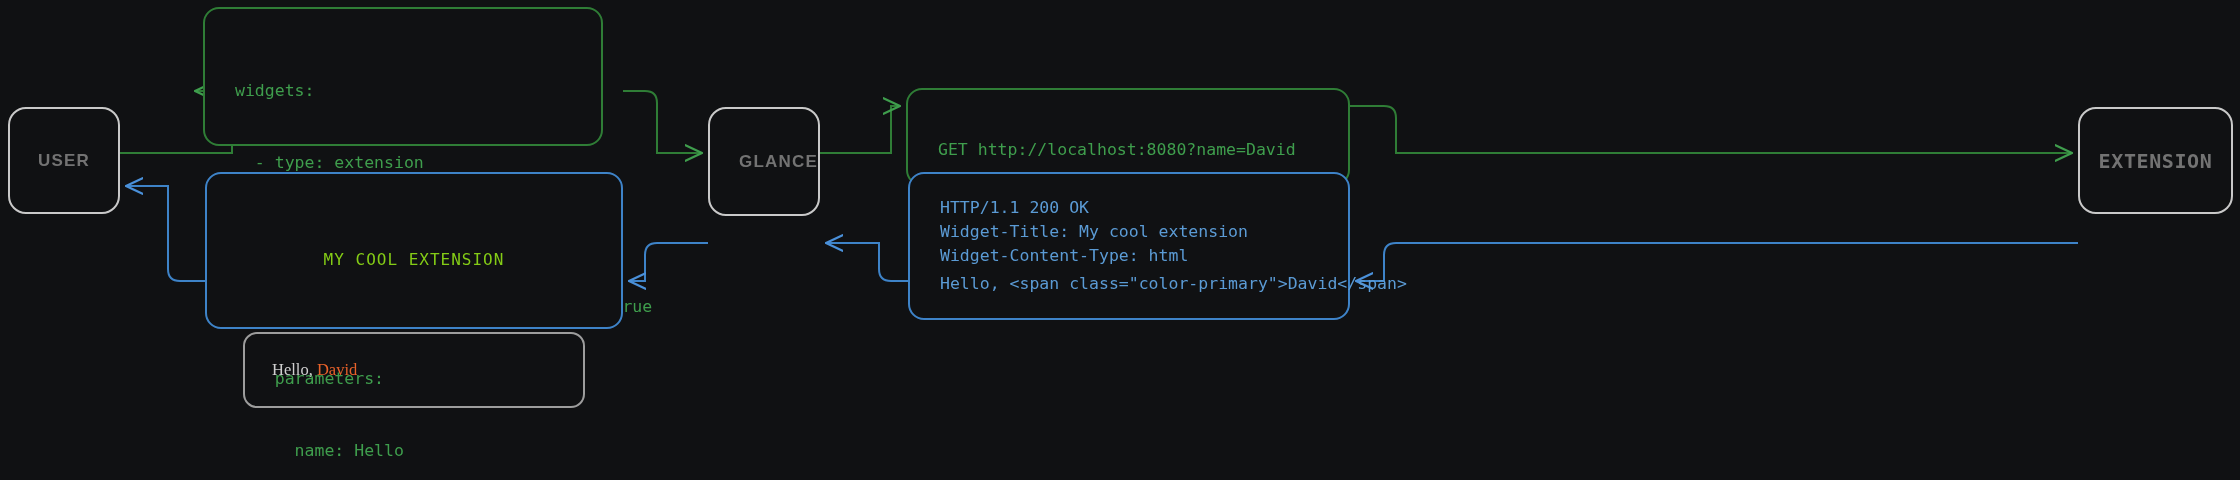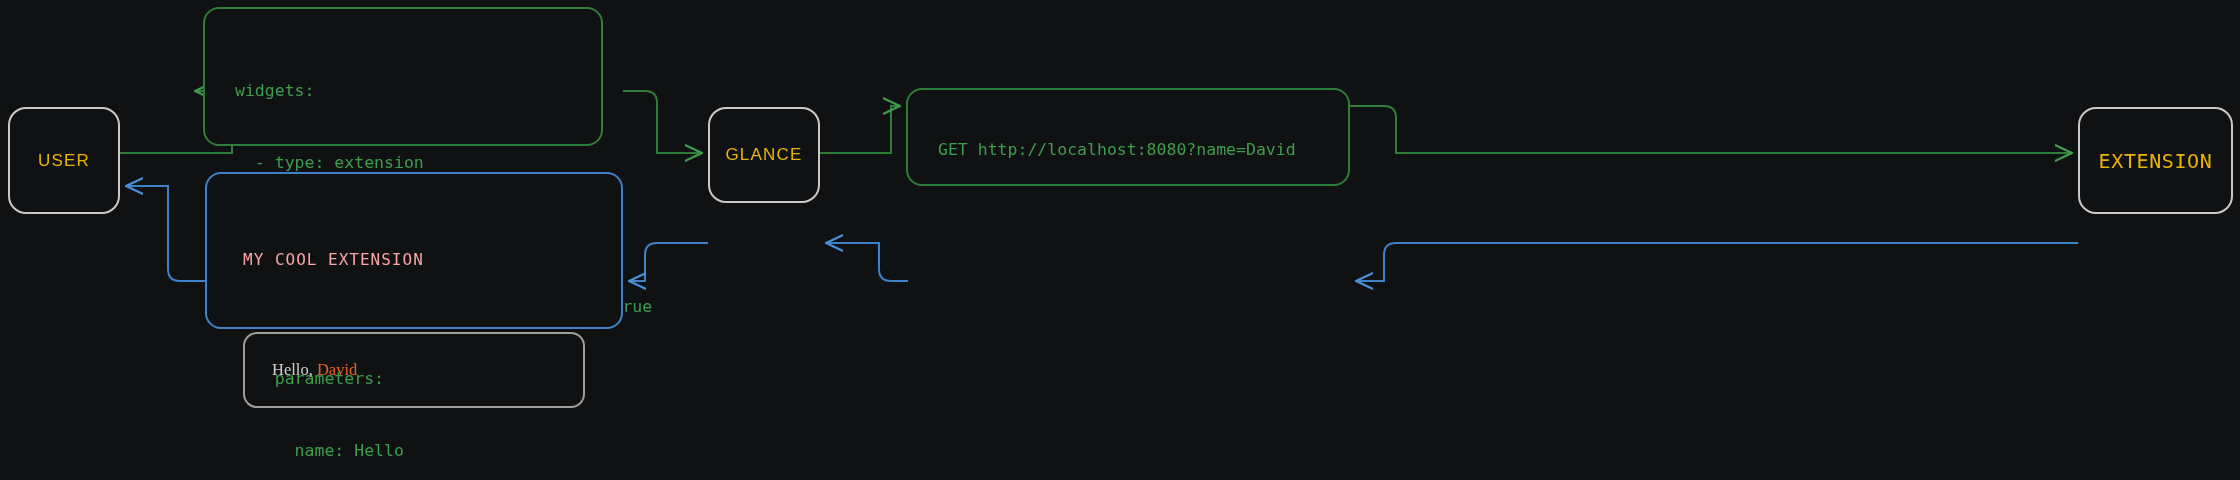--- a/index.html
+++ b/index.html
@@ -38,30 +38,31 @@
     display: flex;
     align-items: center;
     justify-content: center;
     color: #d2d2d2;
     letter-spacing: 0.5px;
   }
   .node .node-label {
     font-family: "Liberation Sans", sans-serif;
     font-size: 17px;
     letter-spacing: 1.2px;
-    color: #eab308;
+    color: #737373;
+    font-weight: bold;
   }
   .node.mono .node-label {
     font-family: "DejaVu Sans Mono", monospace;
     font-size: 20px;
     letter-spacing: 0.6px;
   }
 
   #node-user      { left: 8px;    top: 107px; width: 112px; height: 107px; }
-  #node-glance    { left: 708px;  top: 107px; width: 112px; height: 96px; }
+  #node-glance    { left: 708px;  top: 107px; width: 112px; height: 109px; justify-content: flex-end; }
   #node-extension { left: 2078px; top: 107px; width: 155px; height: 107px; }
 
   
   .panel {
     position: absolute;
     box-sizing: border-box;
     border-radius: 16px;
     background: #101113;
     padding: 22px 30px;
     font-family: "DejaVu Sans Mono", monospace;
@@ -93,23 +94,24 @@
   .widget-inner {
     position: absolute;
     left: 0; top: 0;
     width: 100%; height: 100%;
     box-sizing: border-box;
     padding: 26px 36px 0 36px;
   }
   .widget-title {
     font-family: "DejaVu Sans Mono", monospace;
     font-size: 16px;
-    color: #fca5a5;
+    color: #84cc16;
     letter-spacing: 1px;
     margin-bottom: 12px;
+    text-align: center;
   }
   .widget-card {
     box-sizing: border-box;
     border: 2px solid #9d9d9d;
     border-radius: 14px;
     height: 76px;
     display: flex;
     align-items: center;
     padding: 0 27px;
     font-family: Liberation Serif, serif;
@@ -171,20 +173,27 @@
     <span class="code-line">    url: http://localhost:8080</span>
     <span class="code-line">    allow-potentially-dangerous-html: true</span>
     <span class="code-line">    parameters:</span>
     <span class="code-line">      name: Hello</span>
   </div>
 
   <div class="panel green" id="panel-get">
     <span class="code-line">GET http://localhost:8080?name=David</span>
   </div>
 
+  <div class="panel blue" id="panel-response">
+    <span class="code-line">HTTP/1.1 200 OK</span>
+    <span class="code-line">Widget-Title: My cool extension</span>
+    <span class="code-line">Widget-Content-Type: html</span>
+    <span class="code-line blank"></span>
+    <span class="code-line">Hello, &lt;span class="color-primary"&gt;David&lt;/span&gt;</span>
+  </div>
 
   <div class="panel blue" id="panel-widget">
     <div class="widget-inner">
       <div class="widget-title">MY COOL EXTENSION</div>
       <div class="widget-card">
         <span>Hello, </span><span class="accent">David</span>
       </div>
     </div>
   </div>
 

